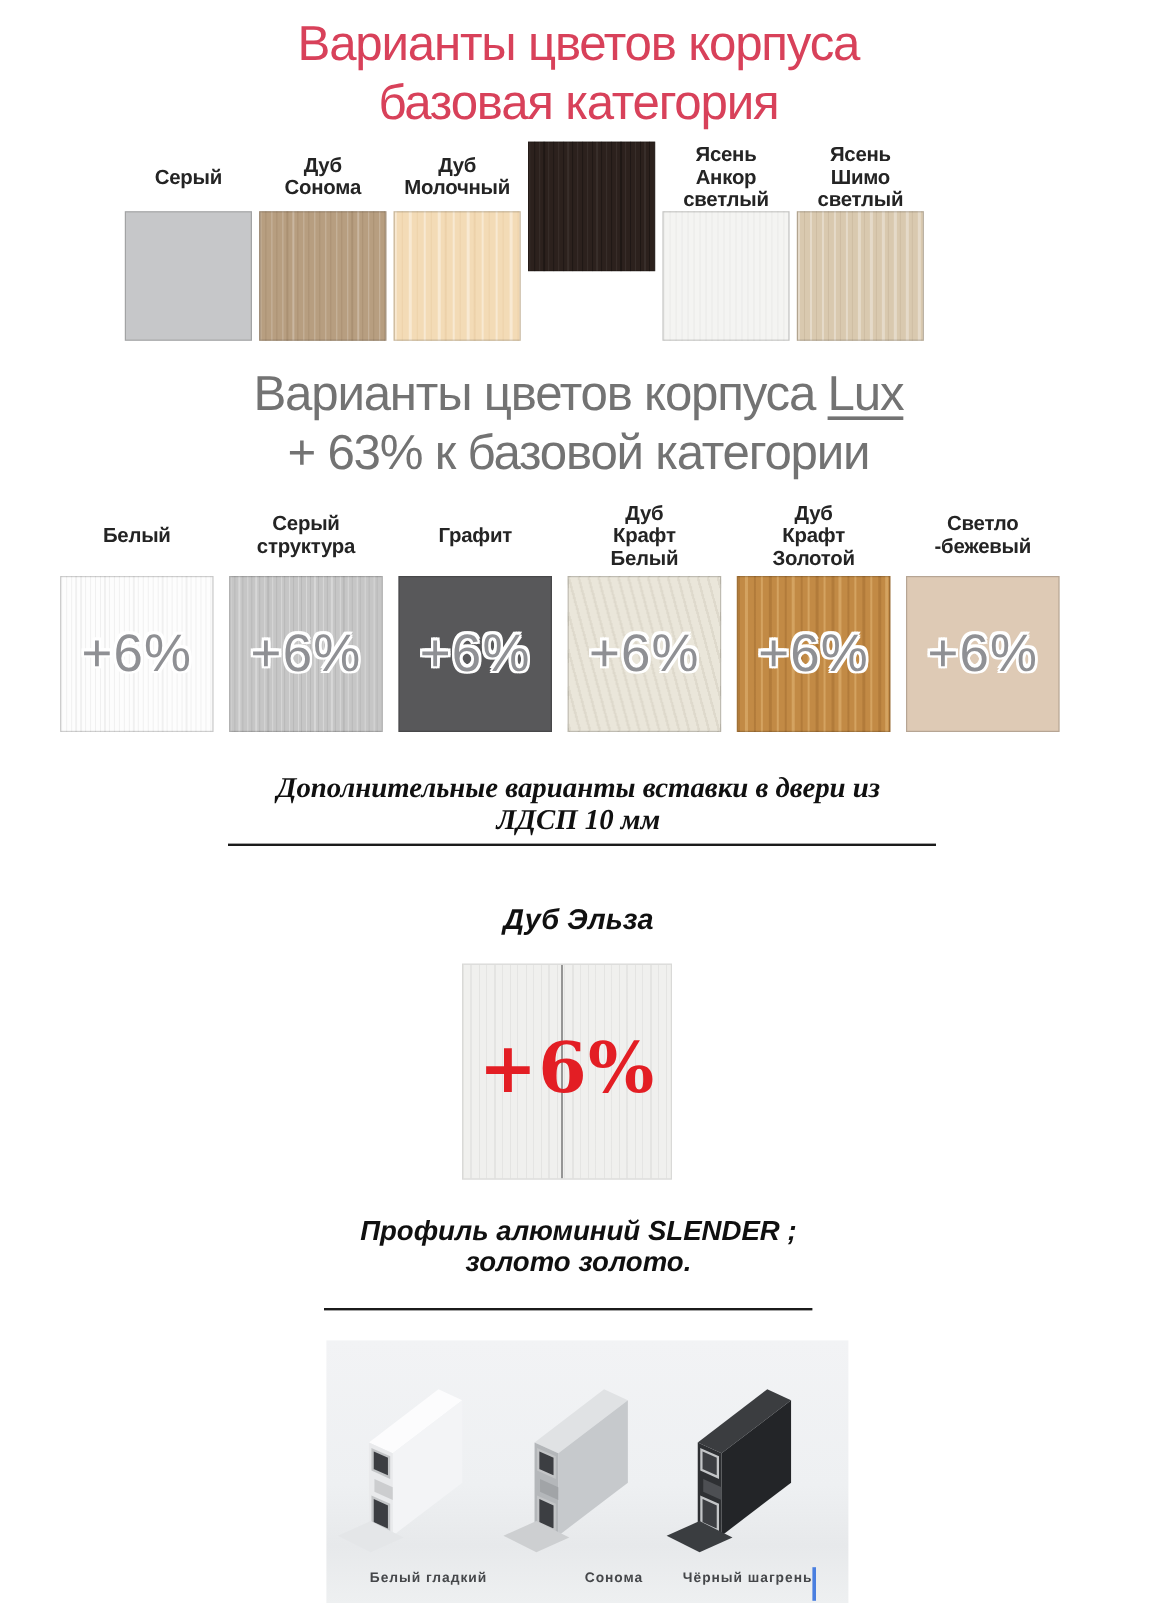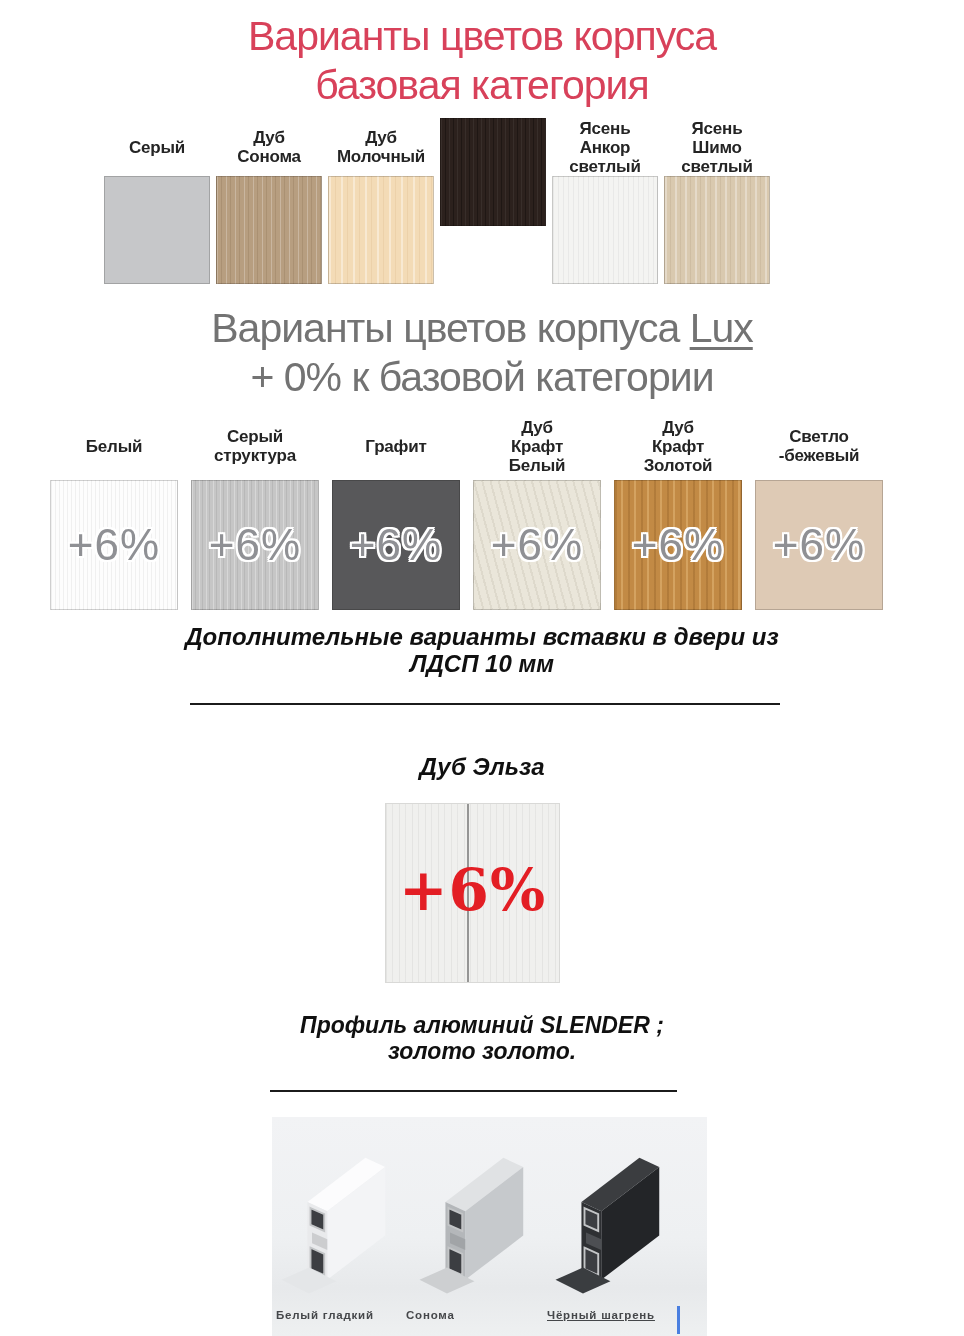--- a/index.html
+++ b/index.html
@@ -57,21 +57,21 @@
                box-sizing:border-box;border:1px solid #d9d9d7;}
   #elza-badge{position:absolute;left:50%;top:50%;transform:translate(-50%,-54%);
               font-family:"DejaVu Serif",serif;font-weight:700;font-size:58px;letter-spacing:1px;}
 
   
   #photo{position:absolute;left:272px;top:1117px;width:435px;height:219px;
          background:linear-gradient(180deg,#f2f3f5 0%,#eef0f2 55%,#e7e9eb 78%,#eef0f1 100%);}
   .profile-svg{position:absolute;top:12px;width:122px;height:178px;}
   .p-hole{fill:#3c3e42;stroke:#c3c5c7;stroke-width:2.5;}
   .p-chan{opacity:0.9;}
-  .photo-label{position:absolute;top:192px;width:130px;text-align:left;
+  .photo-label{position:absolute;top:192px;width:130px;text-align:right;
                font-size:11.5px;font-weight:700;letter-spacing:0.8px;color:#45474a;}
   #blue-marker{position:absolute;left:405px;top:189px;width:3px;height:28px;background:#4a7fe0;}
 </style>
 </head>
 <body>
 
 <div id="page">
 
   <div class="big-title" style="top: 12px; color: rgb(216, 65, 90);">
     <div>Варианты цветов корпуса</div>
@@ -105,21 +105,21 @@
     <div class="swatch-col">
       <div class="swatch-label">Ясень
 Шимо
 светлый</div>
       <div class="swatch tex-shimo" style="background-color: rgb(217, 201, 175);"></div>
     </div>
   </div>
 
   <div class="big-title" style="top: 304px; color: #737373;">
     <div><span>Варианты цветов корпуса </span><span class="ul-word">Lux</span></div>
-    <div>+ 0% к базовой категории</div>
+    <div>+ 63% к базовой категории</div>
   </div>
 
   <div class="swatch-row" id="row-lux">
     <div class="swatch-col">
       <div class="swatch-label">Белый</div>
       <div class="swatch tex-white-struct" style="background-color: rgb(253, 253, 253);">
         <span class="badge-gray">+6%</span>
       </div>
     </div>
     <div class="swatch-col">
@@ -153,21 +153,21 @@
     </div>
     <div class="swatch-col">
       <div class="swatch-label">Светло
 -бежевый</div>
       <div class="swatch" style="background-color: rgb(222, 202, 181);">
         <span class="badge-gray">+6%</span>
       </div>
     </div>
   </div>
 
-  <div class="mid-heading" style="top:623px;">
+  <div class="mid-heading" style="top:644px;font-family:Liberation Serif, serif;">
     <div>Дополнительные варианты вставки в двери из</div>
     <div>ЛДСП 10 мм</div>
   </div>
   <div class="rule" style="left:190px;top:703px;width:590px;"></div>
 
   <div class="mid-heading" style="top:753px;">
     <div>Дуб Эльза</div>
   </div>
 
   <div id="elza-swatch" class="tex-elza" style="background-color: rgb(240, 240, 238);">
@@ -207,18 +207,18 @@
       <polygon points="62,96 138,38 138,128 62,186" fill="#232528"></polygon>
       <polygon points="36,84 62,96 62,186 36,174" fill="#2e3033"></polygon>
       <polygon class="p-chan" points="42,124 62,133 62,147 42,138" fill="#515356"></polygon>
       <polygon class="p-hole" points="40,92 58,100 58,122 40,114"></polygon>
       <polygon class="p-hole" points="40,144 58,152 58,180 40,172"></polygon>
       <polygon points="2,186 38,170 74,188 38,204" fill="#3a3d40"></polygon>
     </svg>
 
     <span class="photo-label" style="left:4px;">Белый гладкий</span>
     <span class="photo-label" style="left:134px;">Сонома</span>
-    <span class="photo-label" style="left:275px;text-decoration:underline;">Чёрный шагрень</span>
+    <span class="photo-label" style="left:275px;">Чёрный шагрень</span>
 
     <div id="blue-marker"></div>
   </div>
 
 </div>
 
 </body></html>

